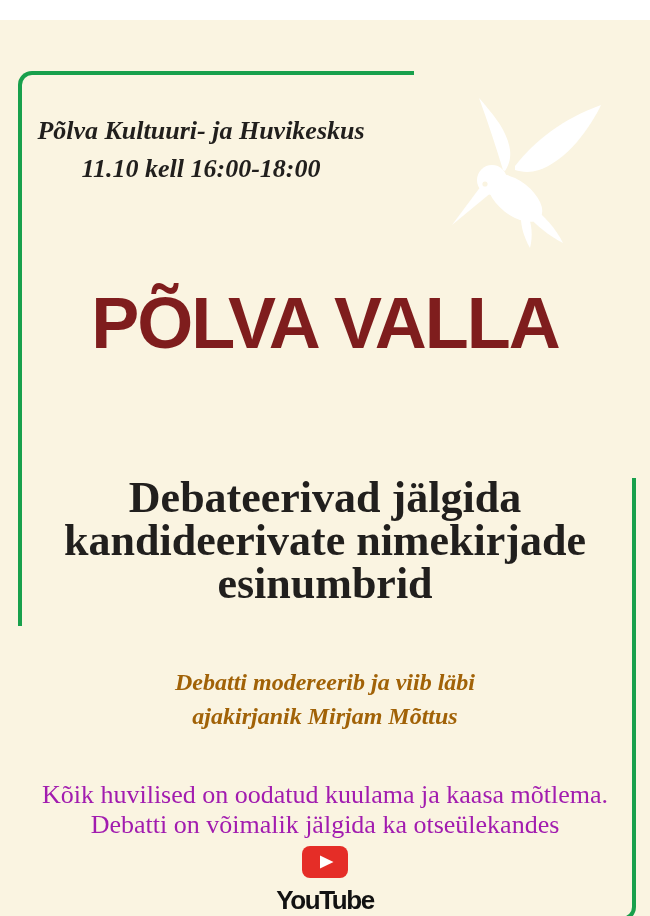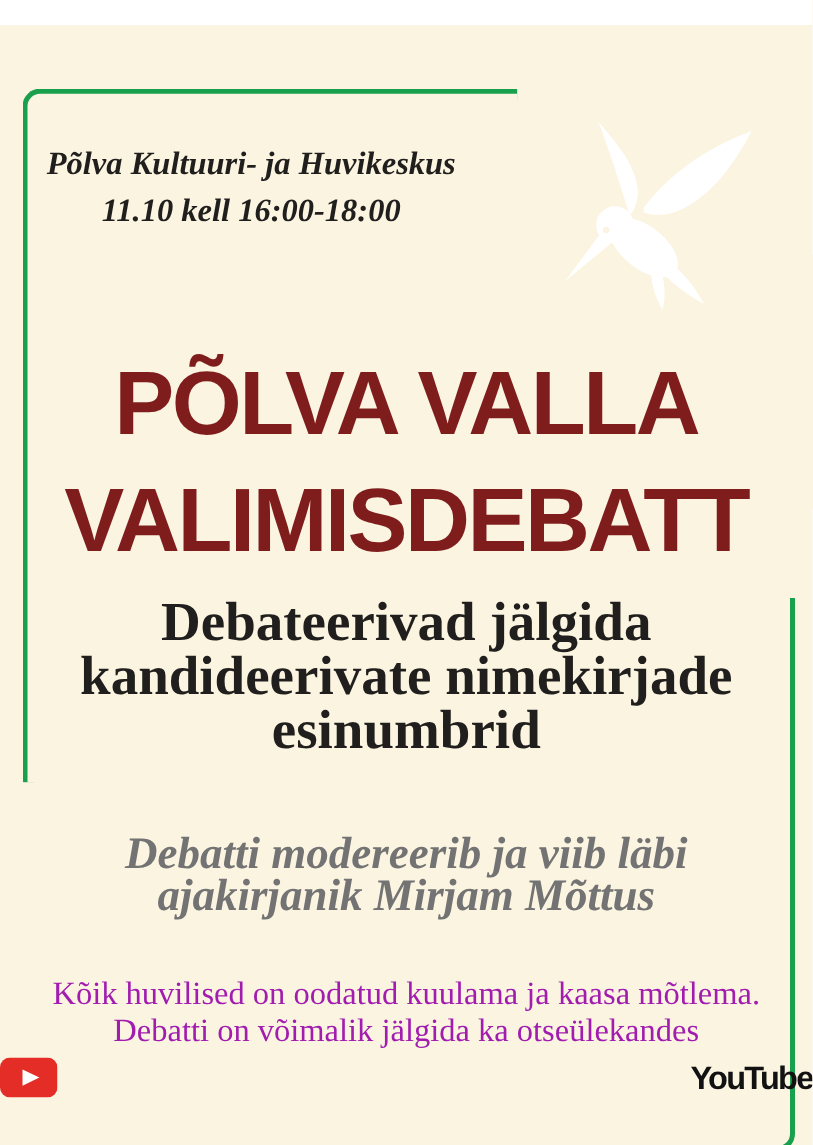--- a/index.html
+++ b/index.html
@@ -79,46 +79,47 @@
   }
 
   
   .moderator-block {
     position: absolute;
     left: 0; top: 645px;
     width: 650px;
     text-align: center;
     font-style: italic;
     font-weight: bold;
-    font-size: 36px;
+    font-size: 24px;
     line-height: 34px;
-    color: #737373;
+    color: #a16207;
   }
 
   
   .footer-block {
     position: absolute;
     left: 0; top: 760px;
     width: 650px;
     text-align: center;
     font-size: 26px;
     line-height: 30px;
     color: #a21caf;
   }
 
   
   .youtube-row {
     position: absolute;
     left: 0; top: 826px;
     width: 650px;
     display: flex;
     align-items: center;
-    justify-content: space-between;
+    justify-content: flex-start;
     gap: 7px;
     cursor: pointer;
+    flex-direction: column;
   }
   .yt-badge { display: block; }
   .yt-wordmark {
     font-family: "Liberation Sans", sans-serif;
     font-weight: bold;
     font-size: 26px;
     letter-spacing: -1.4px;
     color: #121212;
   }
 </style>
@@ -150,21 +151,20 @@
     <circle cx="44" cy="92" r="2.6" fill="#FAF4E1"></circle>
   </svg>
 
   <div class="venue-block">
     <div>Põlva Kultuuri- ja Huvikeskus</div>
     <div>11.10 kell 16:00-18:00</div>
   </div>
 
   <div class="main-title">
     <div>PÕLVA VALLA</div>
-    <div>VALIMISDEBATT</div>
   </div>
 
   <div class="subtitle-block">
     <div>Debateerivad jälgida</div>
     <div>kandideerivate nimekirjade</div>
     <div>esinumbrid</div>
   </div>
 
   <div class="moderator-block">
     <div>Debatti modereerib ja viib läbi</div>

